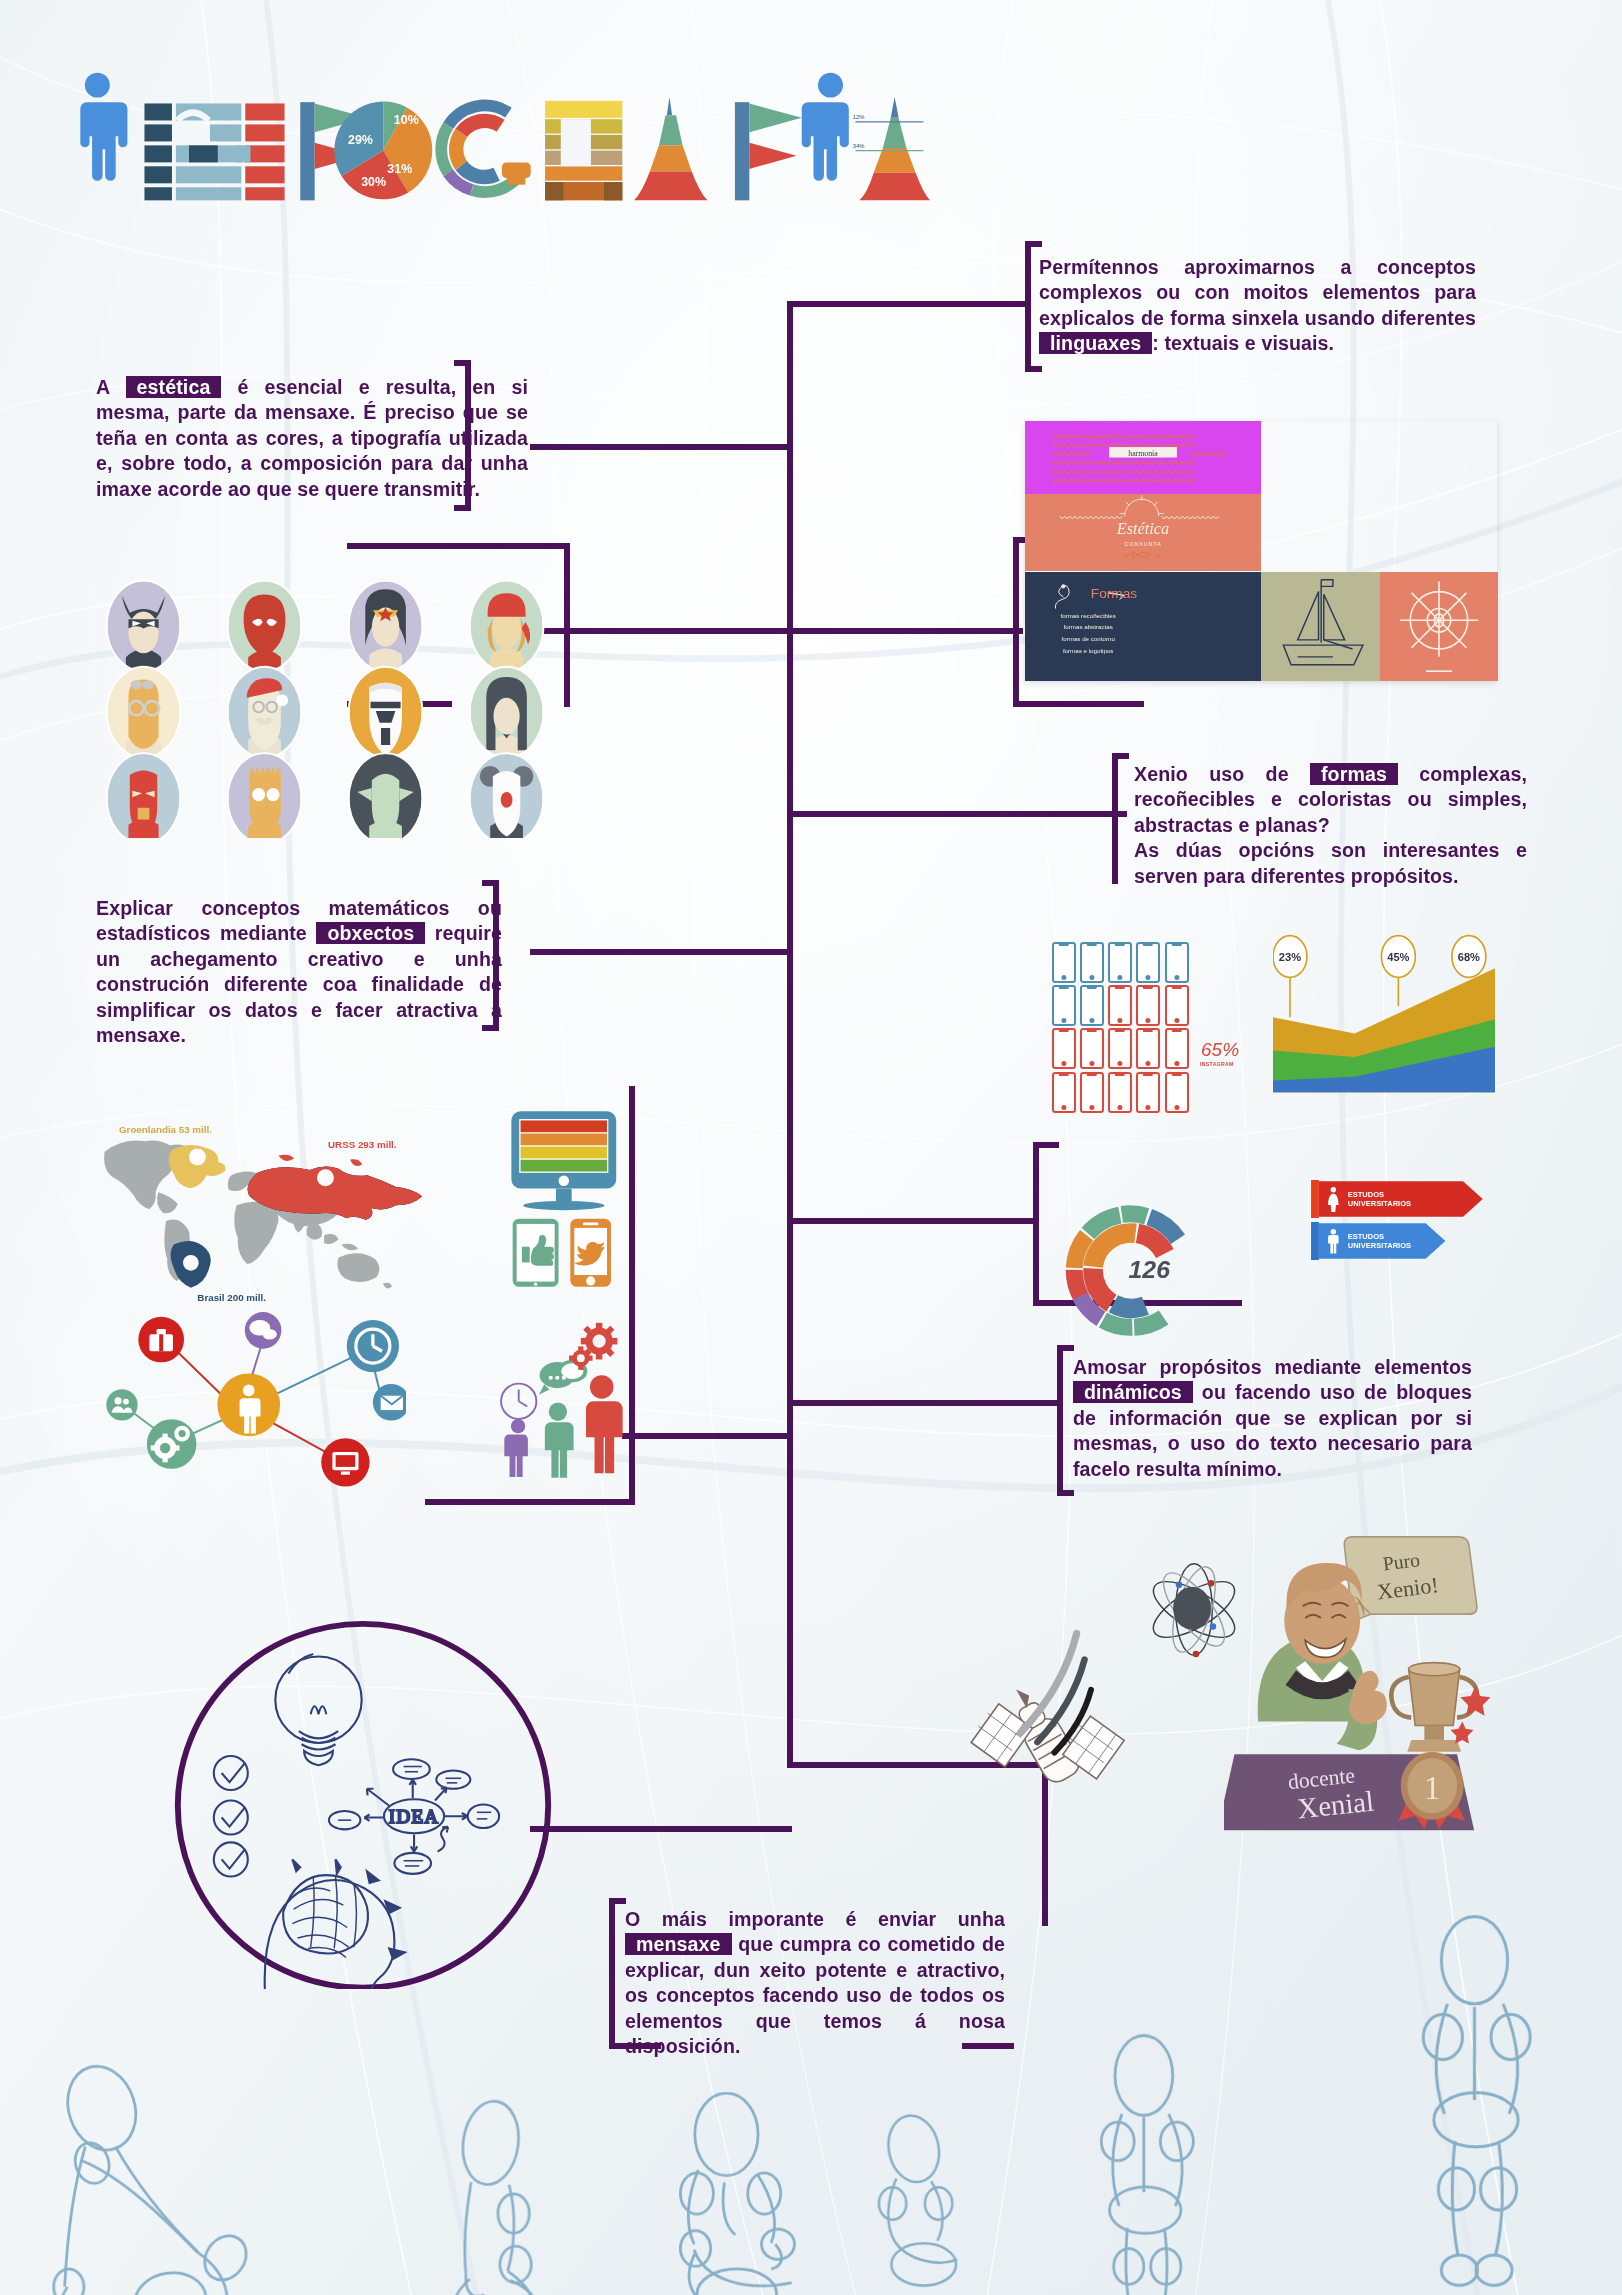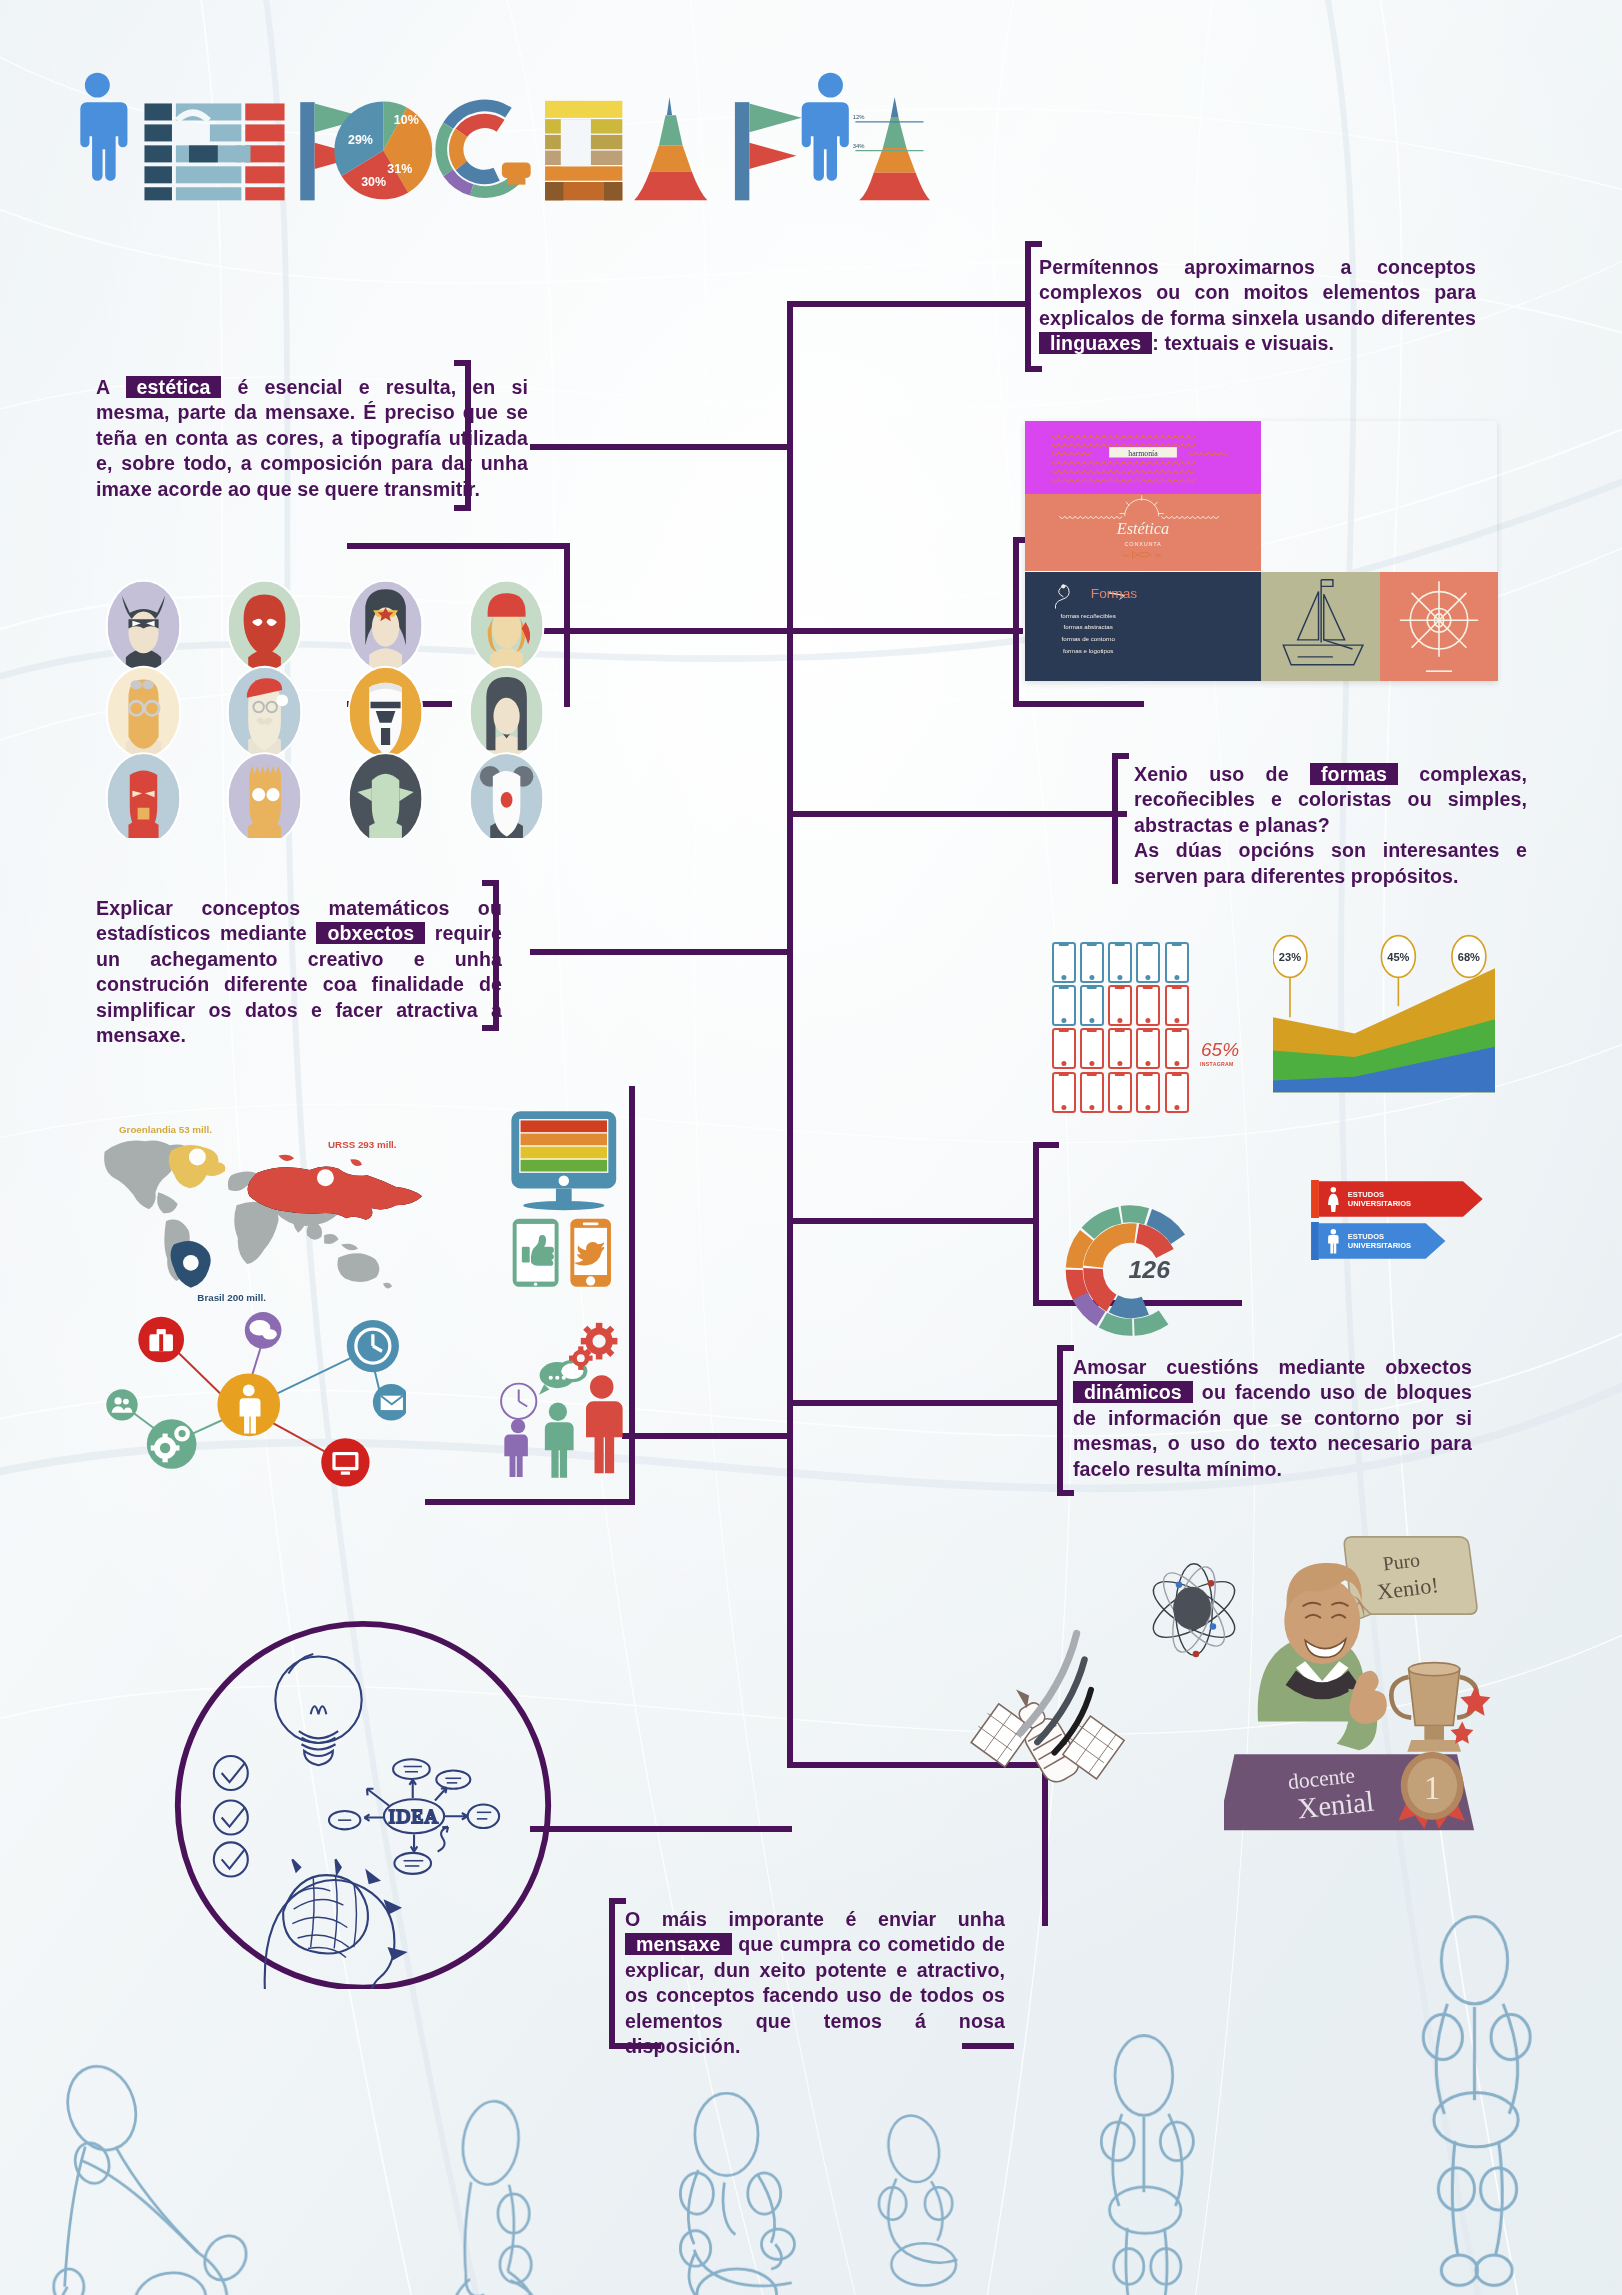--- a/index.html
+++ b/index.html
@@ -359,21 +359,21 @@
 <div class="txtblock" style="left:1134px;top:762px;width:393px;">
   <span>Xenio uso de </span><span class="hl">formas</span><span> complexas, recoñecibles e coloristas ou simples, abstractas e planas?</span><br>
   <span>As dúas opcións son interesantes e serven para diferentes propósitos.</span>
 </div>
 
 <div class="txtblock" style="left:96px;top:896px;width:406px;">
   <span>Explicar conceptos matemáticos ou estadísticos mediante </span><span class="hl">obxectos</span><span> require un achegamento creativo e unha construción diferente coa finalidade de simplificar os datos e facer atractiva a mensaxe.</span>
 </div>
 
 <div class="txtblock" style="left:1073px;top:1355px;width:399px;">
-  <span>Amosar cuestións mediante obxectos </span><span class="hl">dinámicos</span><span> ou facendo uso de bloques de información que se contorno por si mesmas, o uso do texto necesario para facelo resulta mínimo.</span>
+  <span>Amosar propósitos mediante elementos </span><span class="hl">dinámicos</span><span> ou facendo uso de bloques de información que se explican por si mesmas, o uso do texto necesario para facelo resulta mínimo.</span>
 </div>
 
 <div class="txtblock" style="left:625px;top:1907px;width:380px;">
   <span>O máis imporante é enviar unha </span><span class="hl">mensaxe</span><span> que cumpra co cometido de explicar, dun xeito potente e atractivo, os conceptos facendo uso de todos os elementos que temos á nosa disposición.</span>
 </div>
 
 <div class="abs" style="left:101px;top:576px;width:471px;height:262px;">
   <svg width="471" height="262" viewBox="0 0 720 400">
     <defs>
       <clipPath id="ovalClip">

